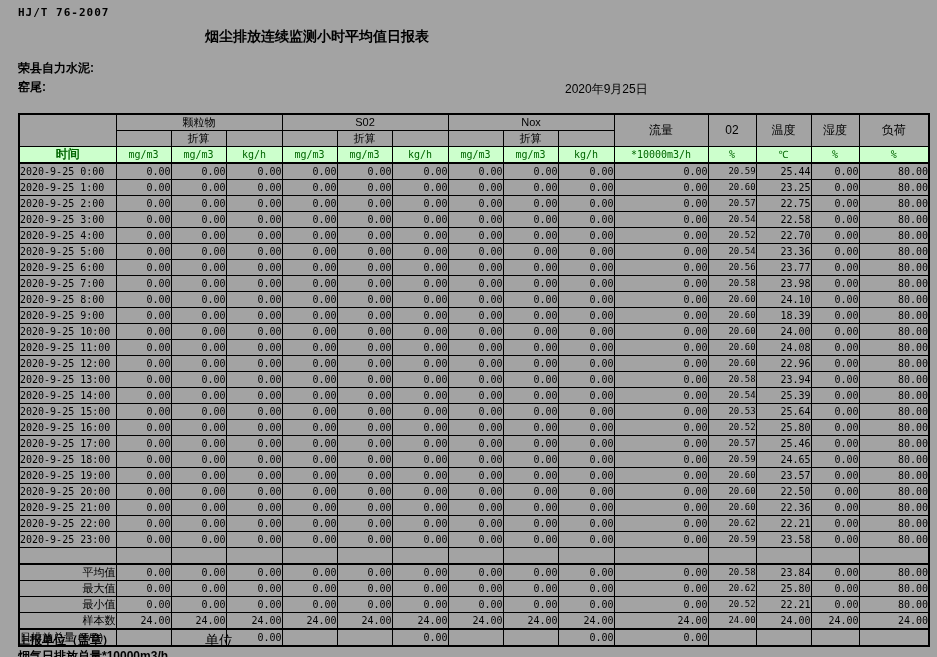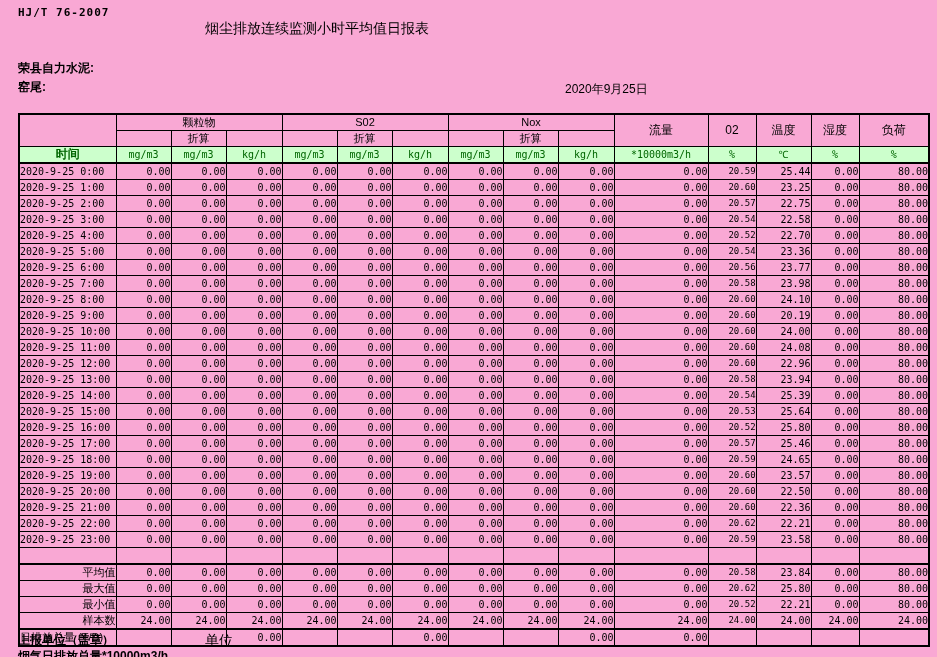--- a/index.html
+++ b/index.html
@@ -1,20 +1,20 @@
 <!DOCTYPE html>
 <html><head>
 <meta charset="utf-8">
 <style>
   html,body{margin:0;padding:0;}
   body{font-family:"Liberation Sans",sans-serif;background:#fff;}
-  #page{position:relative;width:937px;height:657px;background:#f9a8d4;overflow:hidden;}
+  #page{position:relative;width:937px;height:657px;background:#a3a3a3;overflow:hidden;}
   .abs{position:absolute;white-space:nowrap;color:#000;}
   #standard{left:18px;top:6px;font-family:"DejaVu Sans Mono",monospace;font-size:11px;font-weight:bold;letter-spacing:1px;}
-  #title{left:205px;top:20px;font-size:14px;font-weight:normal;}
+  #title{left:205px;top:28px;font-size:14px;font-weight:bold;}
   #company{left:18px;top:60px;font-size:12px;font-weight:bold;}
   #location{left:18px;top:79px;font-size:12px;font-weight:bold;}
   #date{left:565px;top:81px;font-size:12px;}
   #f1{left:18px;top:648px;font-size:12px;font-weight:bold;}
   #f2{left:18px;top:632px;font-size:12px;font-weight:bold;}
   #f3{left:205px;top:632px;font-size:14px;font-weight:normal;}
   table.rpt{position:absolute;left:18px;top:113px;width:910px;border-collapse:collapse;table-layout:fixed;border:2px solid #000;}
   table.rpt td{border:1px solid #000;height:15px;padding:0;overflow:hidden;white-space:nowrap;line-height:13px;vertical-align:middle;}
   td.lbl{text-align:center;font-size:11px;}
   td.big{text-align:center;font-size:12px;margin-top:31px;}
@@ -259,21 +259,21 @@
           <td class="num">0.00</td>
           <td class="num sep">0.00</td>
           <td class="num">0.00</td>
           <td class="num">0.00</td>
           <td class="num sep">0.00</td>
           <td class="num">0.00</td>
           <td class="num">0.00</td>
           <td class="num sep">0.00</td>
           <td class="num">0.00</td>
           <td class="num o2c">20.60</td>
-          <td class="num">20.19</td>
+          <td class="num">18.39</td>
           <td class="num">0.00</td>
           <td class="num">80.00</td>
         </tr>
         <tr>
           <td class="time sep">2020-9-25 10:00</td>
           <td class="num">0.00</td>
           <td class="num">0.00</td>
           <td class="num sep">0.00</td>
           <td class="num">0.00</td>
           <td class="num">0.00</td>

